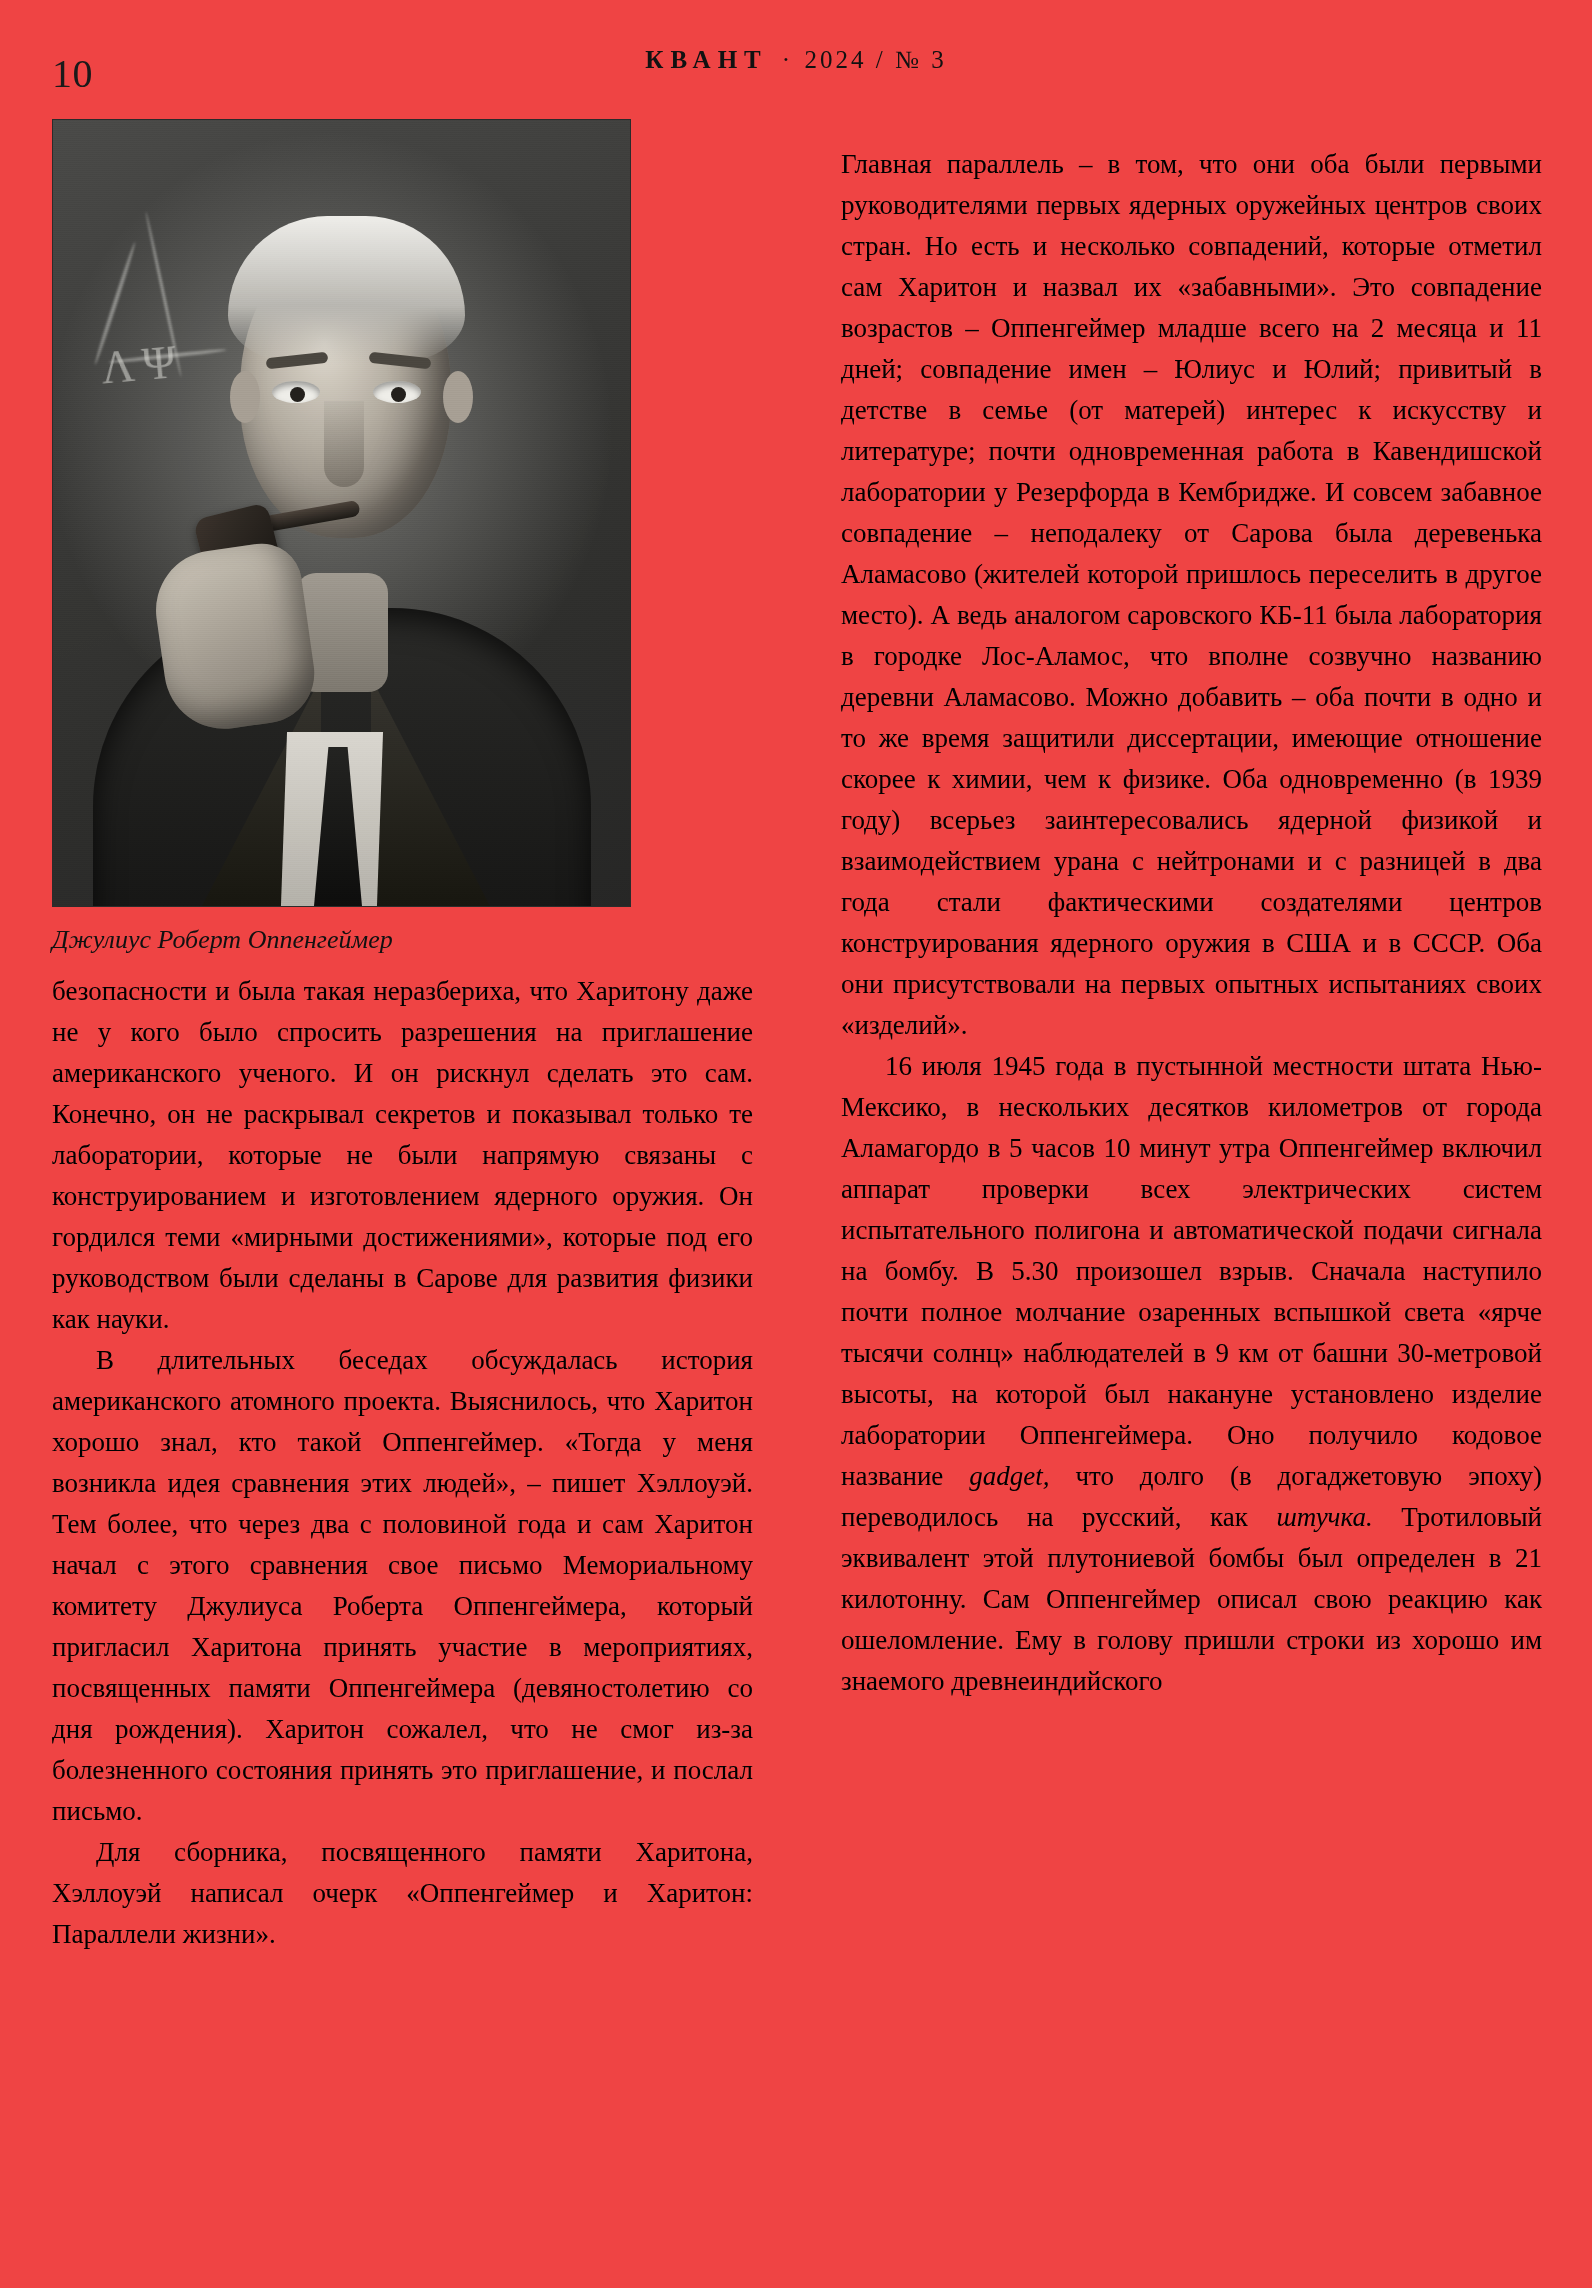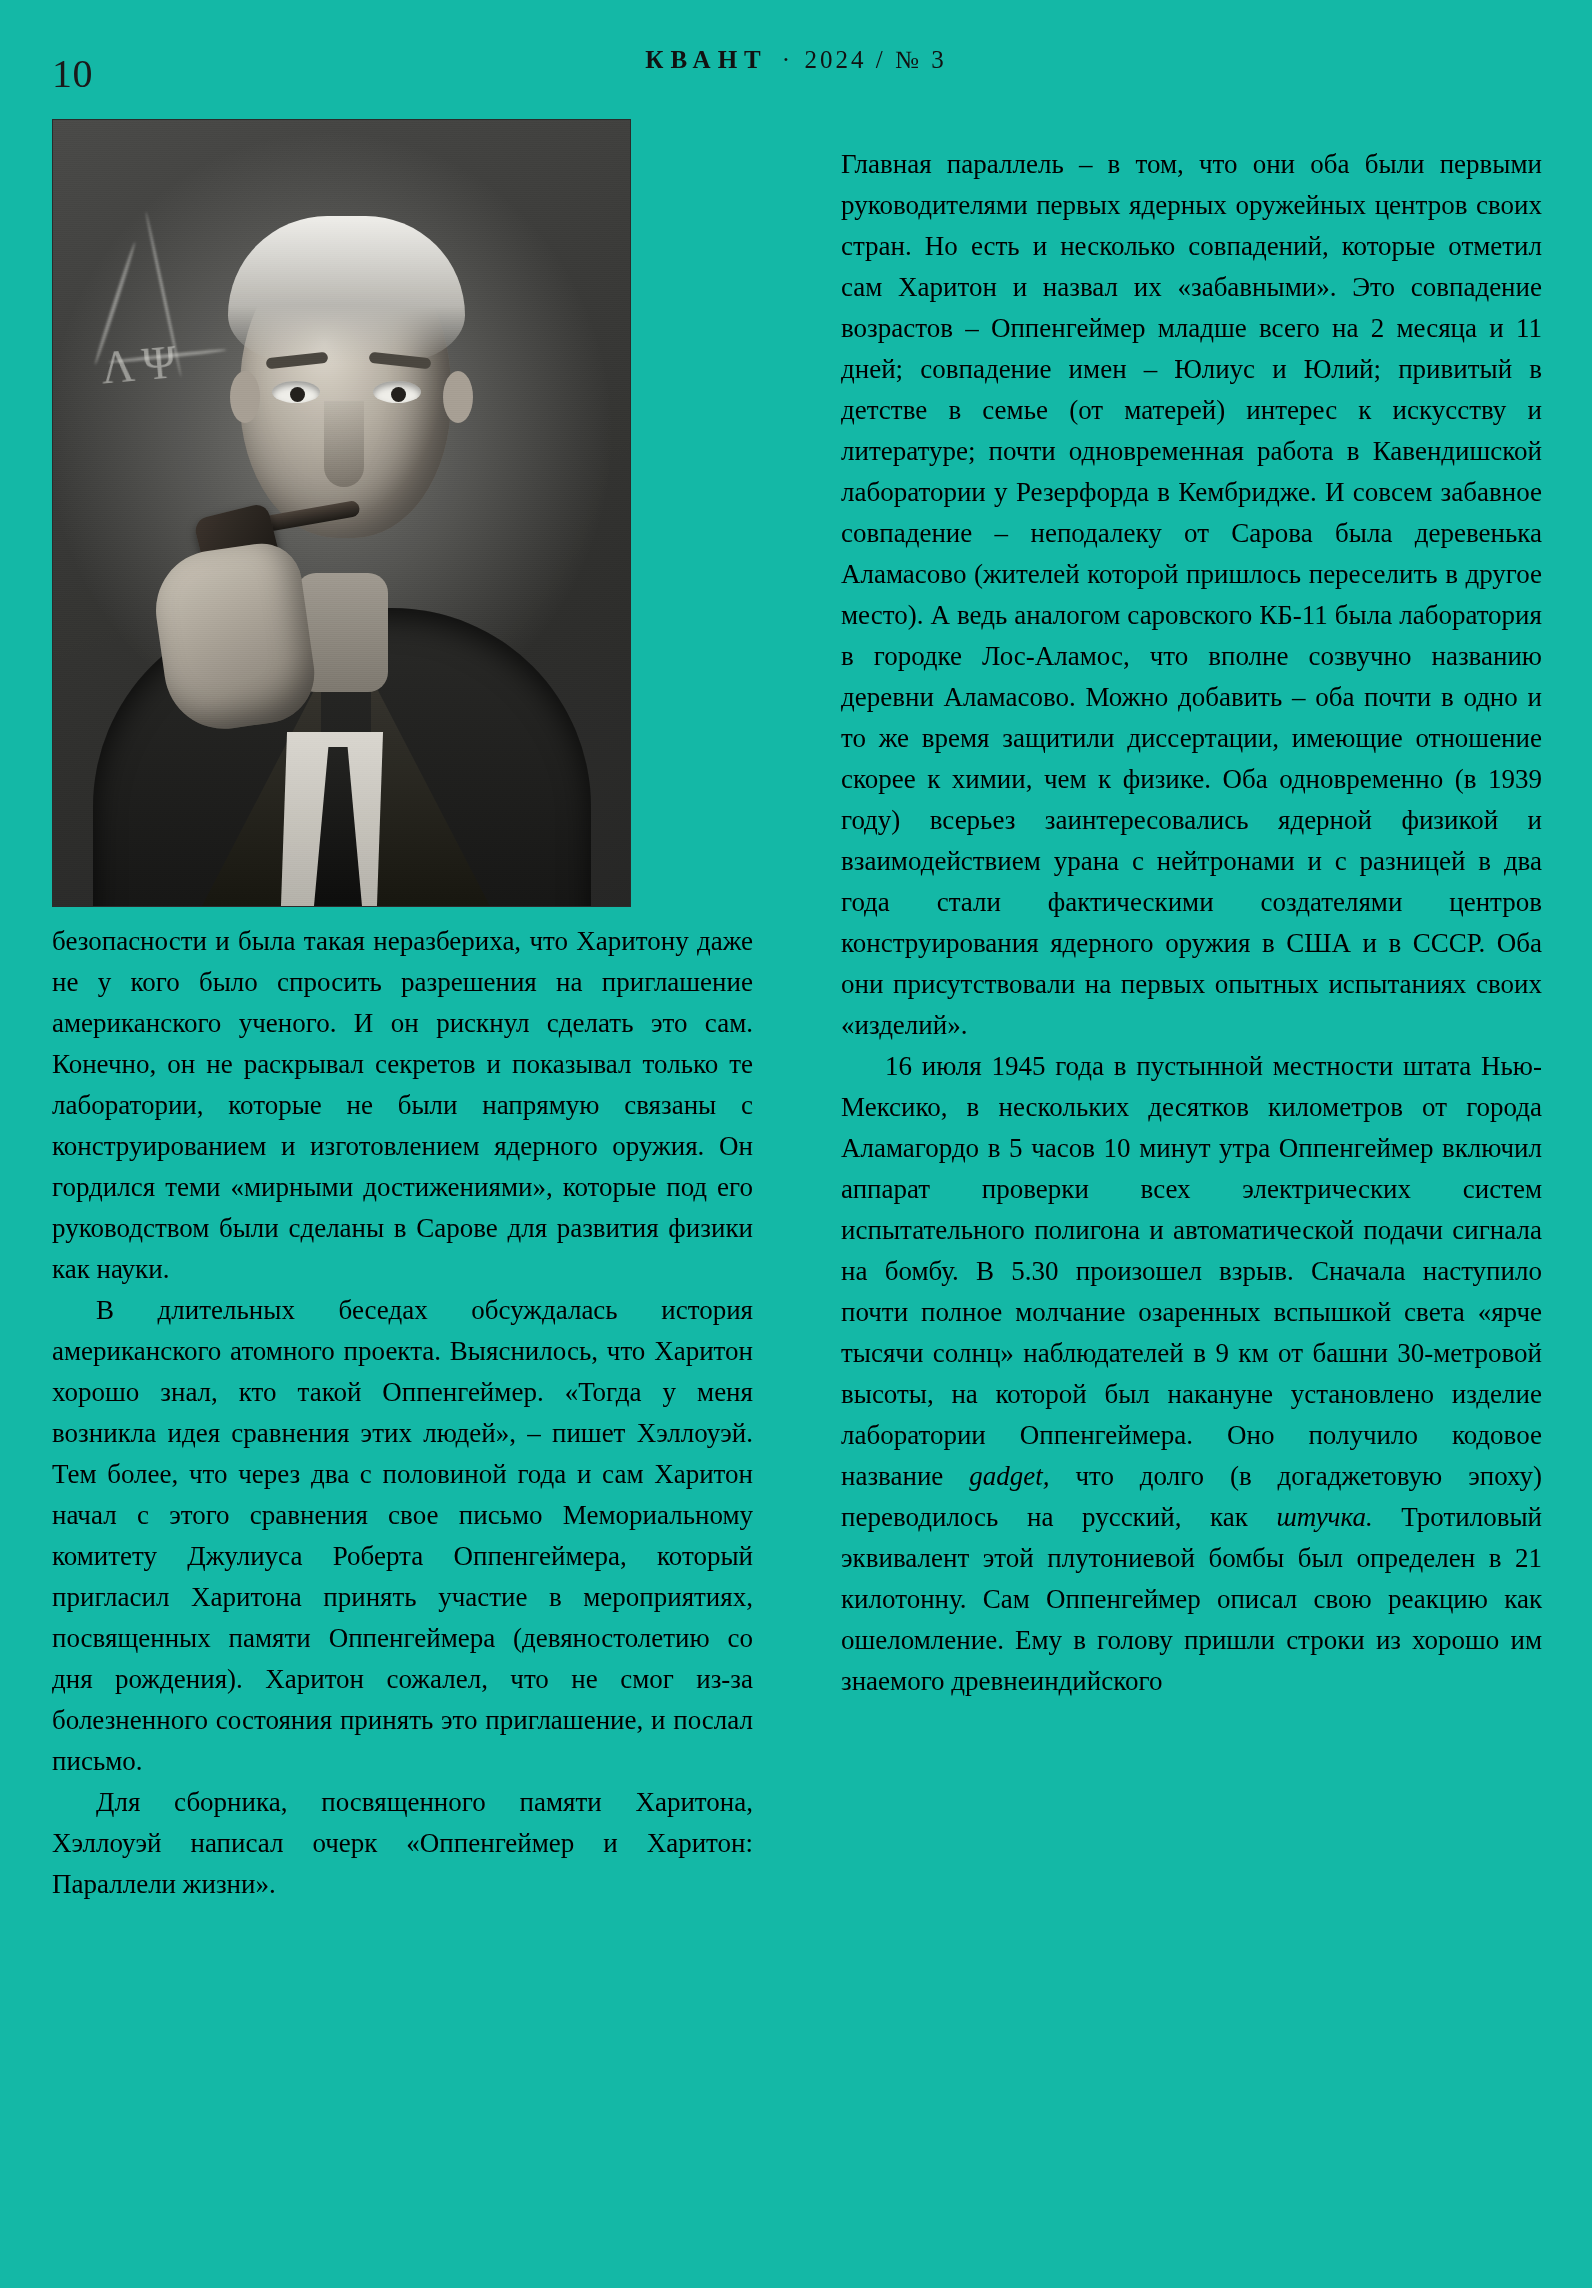--- a/index.html
+++ b/index.html
@@ -11,21 +11,21 @@
     width: 1592px;
     height: 2289px;
     font-family: "Liberation Serif", serif;
     color: #000000;
     position: relative;
     overflow: hidden;
   }
   .page {
     position: absolute;
     inset: 0;
-    background: #14b8a6;
+    background: #ef4444;
   }
   
   .header {
     position: absolute;
     top: 30px;
     left: 0;
     right: 0;
     height: 60px;
   }
   .folio {
@@ -336,20 +336,21 @@
         <div class="eye-l"></div>
         <div class="eye-r"></div>
         <div class="pupil-l"></div>
         <div class="pupil-r"></div>
         <div class="nose"></div>
         <div class="pipe-stem"></div>
         <div class="pipe-bowl"></div>
         <div class="hand"></div>
         <div class="grain"></div>
       </div>
+      <div class="caption">Джулиус Роберт Оппенгеймер</div>
     </div>
 
     <p class="noindent after-figure">безопасности и была такая неразбериха, что Харитону даже не у кого было спросить разрешения на приглашение американского ученого. И он рискнул сделать это сам. Конечно, он не раскрывал секретов и показывал только те лаборатории, которые не были напрямую связаны с конструированием и изготовлением ядерного оружия. Он гордился теми «мирными достижениями», которые под его руководством были сделаны в Сарове для развития физики как науки.</p>
     <p>В длительных беседах обсуждалась история американского атомного проекта. Выяснилось, что Харитон хорошо знал, кто такой Оппенгеймер. «Тогда у меня возникла идея сравнения этих людей», – пишет Хэллоуэй. Тем более, что через два с половиной года и сам Харитон начал с этого сравнения свое письмо Мемориальному комитету Джулиуса Роберта Оппенгеймера, который пригласил Харитона принять участие в мероприятиях, посвященных памяти Оппенгеймера (девяностолетию со дня рождения). Харитон сожалел, что не смог из-за болезненного состояния принять это приглашение, и послал письмо.</p>
     <p>Для сборника, посвященного памяти Харитона, Хэллоуэй написал очерк «Оппенгеймер и Харитон: Параллели жизни».</p>
   </div>
 
   <div class="col col-right">
     <p class="noindent">Главная параллель – в том, что они оба были первыми руководителями первых ядерных оружейных центров своих стран. Но есть и несколько совпадений, которые отметил сам Харитон и назвал их «забавными». Это совпадение возрастов – Оппенгеймер младше всего на 2 месяца и 11 дней; совпадение имен – Юлиус и Юлий; привитый в детстве в семье (от матерей) интерес к искусству и литературе; почти одновременная работа в Кавендишской лаборатории у Резерфорда в Кембридже. И совсем забавное совпадение – неподалеку от Сарова была деревенька Аламасово (жителей которой пришлось переселить в другое место). А ведь аналогом саровского КБ-11 была лаборатория в городке Лос-Аламос, что вполне созвучно названию деревни Аламасово. Можно добавить – оба почти в одно и то же время защитили диссертации, имеющие отношение скорее к химии, чем к физике. Оба одновременно (в 1939 году) всерьез заинтересовались ядерной физикой и взаимодействием урана с нейтронами и с разницей в два года стали фактическими создателями центров конструирования ядерного оружия в США и в СССР. Оба они присутствовали на первых опытных испытаниях своих «изделий».</p>
     <p><span>16 июля 1945 года в пустынной местности штата Нью-Мексико, в нескольких десятков километров от города Аламагордо в 5 часов 10 минут утра Оппенгеймер включил аппарат проверки всех электрических систем испытательного полигона и автоматической подачи сигнала на бомбу. В 5.30 произошел взрыв. Сначала наступило почти полное молчание озаренных вспышкой света «ярче тысячи солнц» наблюдателей в 9 км от башни 30-метровой высоты, на которой был накануне установлено изделие лаборатории Оппенгеймера. Оно получило кодовое название </span><em class="it">gadget,</em><span> что долго (в догаджетовую эпоху) переводилось на русский, как </span><em class="it">штучка.</em><span> Тротиловый эквивалент этой плутониевой бомбы был определен в 21 килотонну. Сам Оппенгеймер описал свою реакцию как ошеломление. Ему в голову пришли строки из хорошо им знаемого древнеиндийского</span></p>

